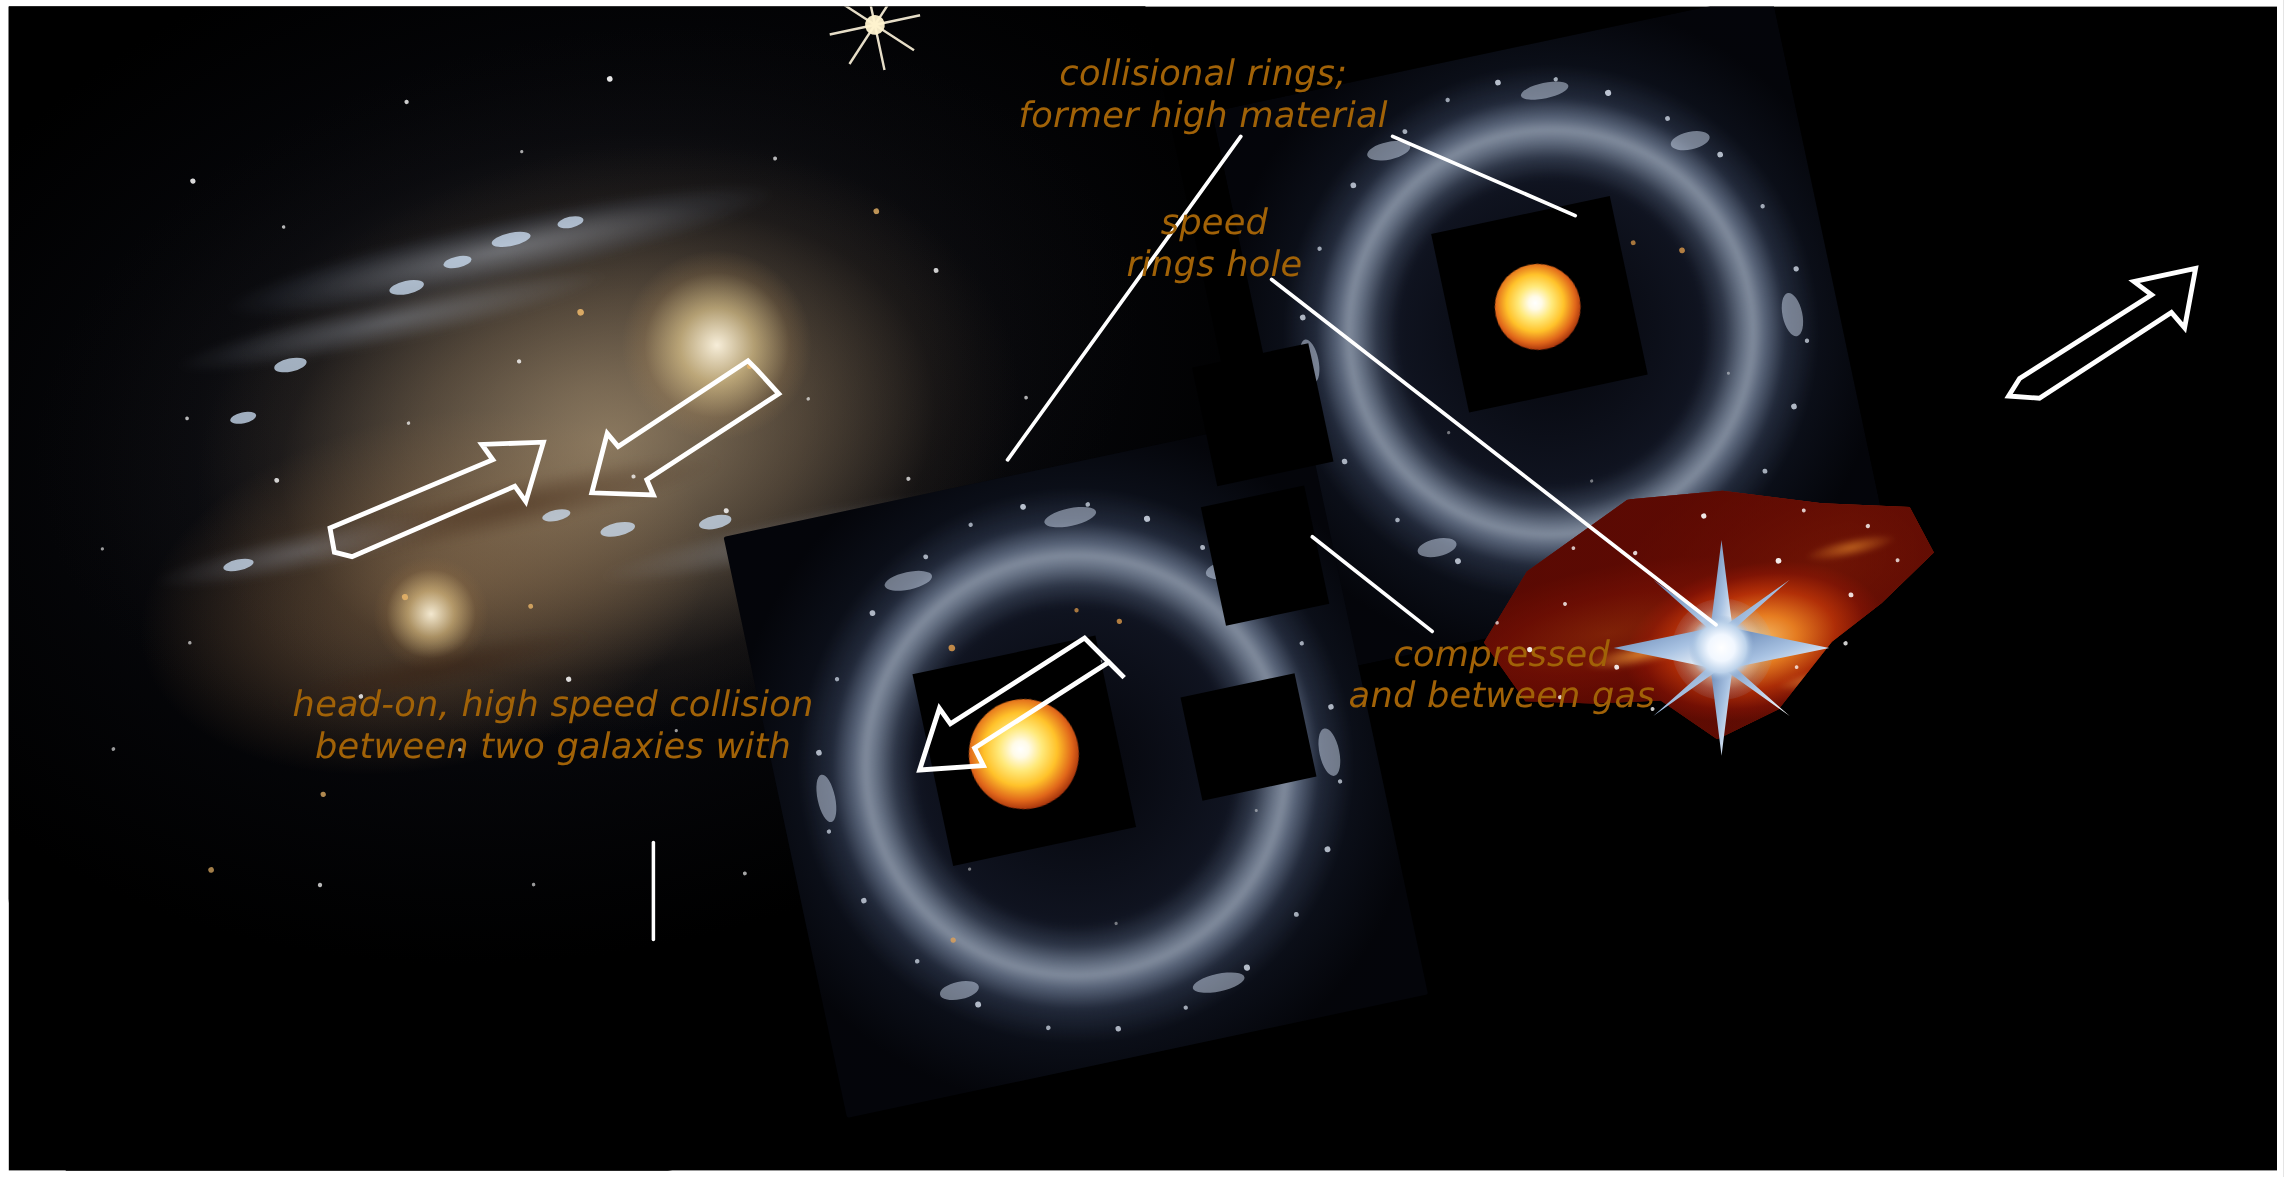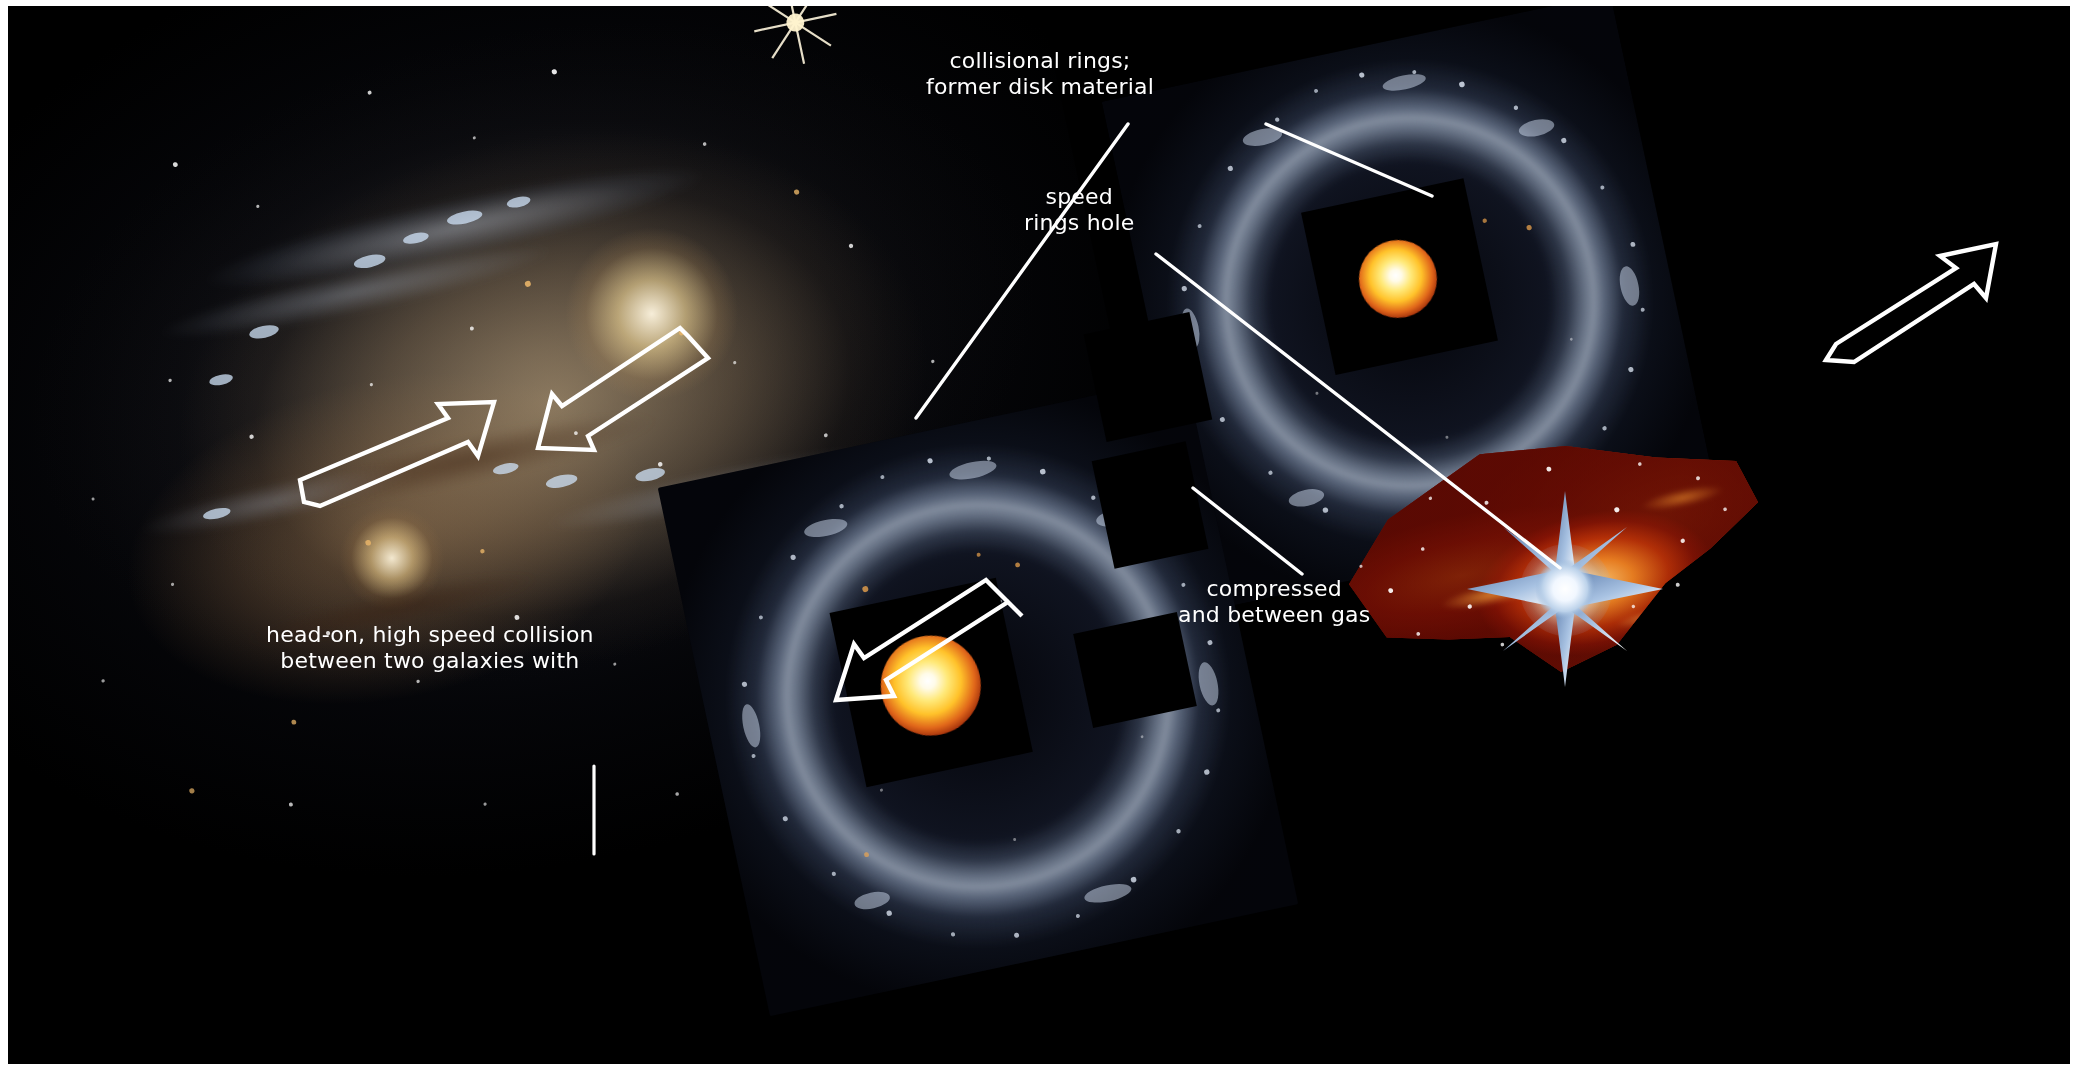--- a/index.html
+++ b/index.html
@@ -152,30 +152,31 @@
   }
 
   
   #annot {
     position: absolute; left: 0; top: 0;
     width: 2062px; height: 1058px;
     pointer-events: none;
   }
   .caption {
     position: absolute;
-    color: #ffffff;
-    font-size: 22px;
+    color: #a16207;
+    font-size: 32px;
     line-height: 1.18;
     letter-spacing: 0.2px;
     white-space: nowrap;
+    font-style: italic;
   }
   .caption.ctr { text-align: center; }
   #cap-rings   { left: 918px;  top: 42px;  }
   #cap-bh      { left: 1016px; top: 178px; }
-  #cap-gas     { left: 1170px; top: 570px; }
+  #cap-gas     { left: 1218px; top: 570px; }
   #cap-collide { left: 258px;  top: 616px; }
 </style>
 </head>
 <body>
 
 <div id="stage">
 
   <div id="sky">
 
     <div class="layer" id="left-field">
@@ -449,21 +450,21 @@
         <path d="M 296 496 L 292 474 L 440 412 L 430 398 L 486 396 L 470 450 L 460 436 L 312 500 Z" transform="translate(0,0)"></path>
 
         <path d="M 1818 354 L 1828 338 L 1948 262 L 1932 250 L 1988 238 L 1978 292 L 1966 278 L 1846 356 Z"></path>
 
         <path d="M 1204 706 L 1190 692 L 1068 770 L 1076 786 L 1018 790 L 1036 734 L 1046 748 L 1168 670 Z" transform="translate(-190,-96)"></path>
       </g>
     </svg>
 
     <div class="caption ctr" id="cap-rings">
       <div>collisional rings;</div>
-      <div>former disk material</div>
+      <div>former high material</div>
     </div>
 
     <div class="caption ctr" id="cap-bh">
       <div>speed</div>
       <div>rings hole</div>
     </div>
 
     <div class="caption ctr" id="cap-gas">
       <div>compressed</div>
       <div>and between gas</div>

